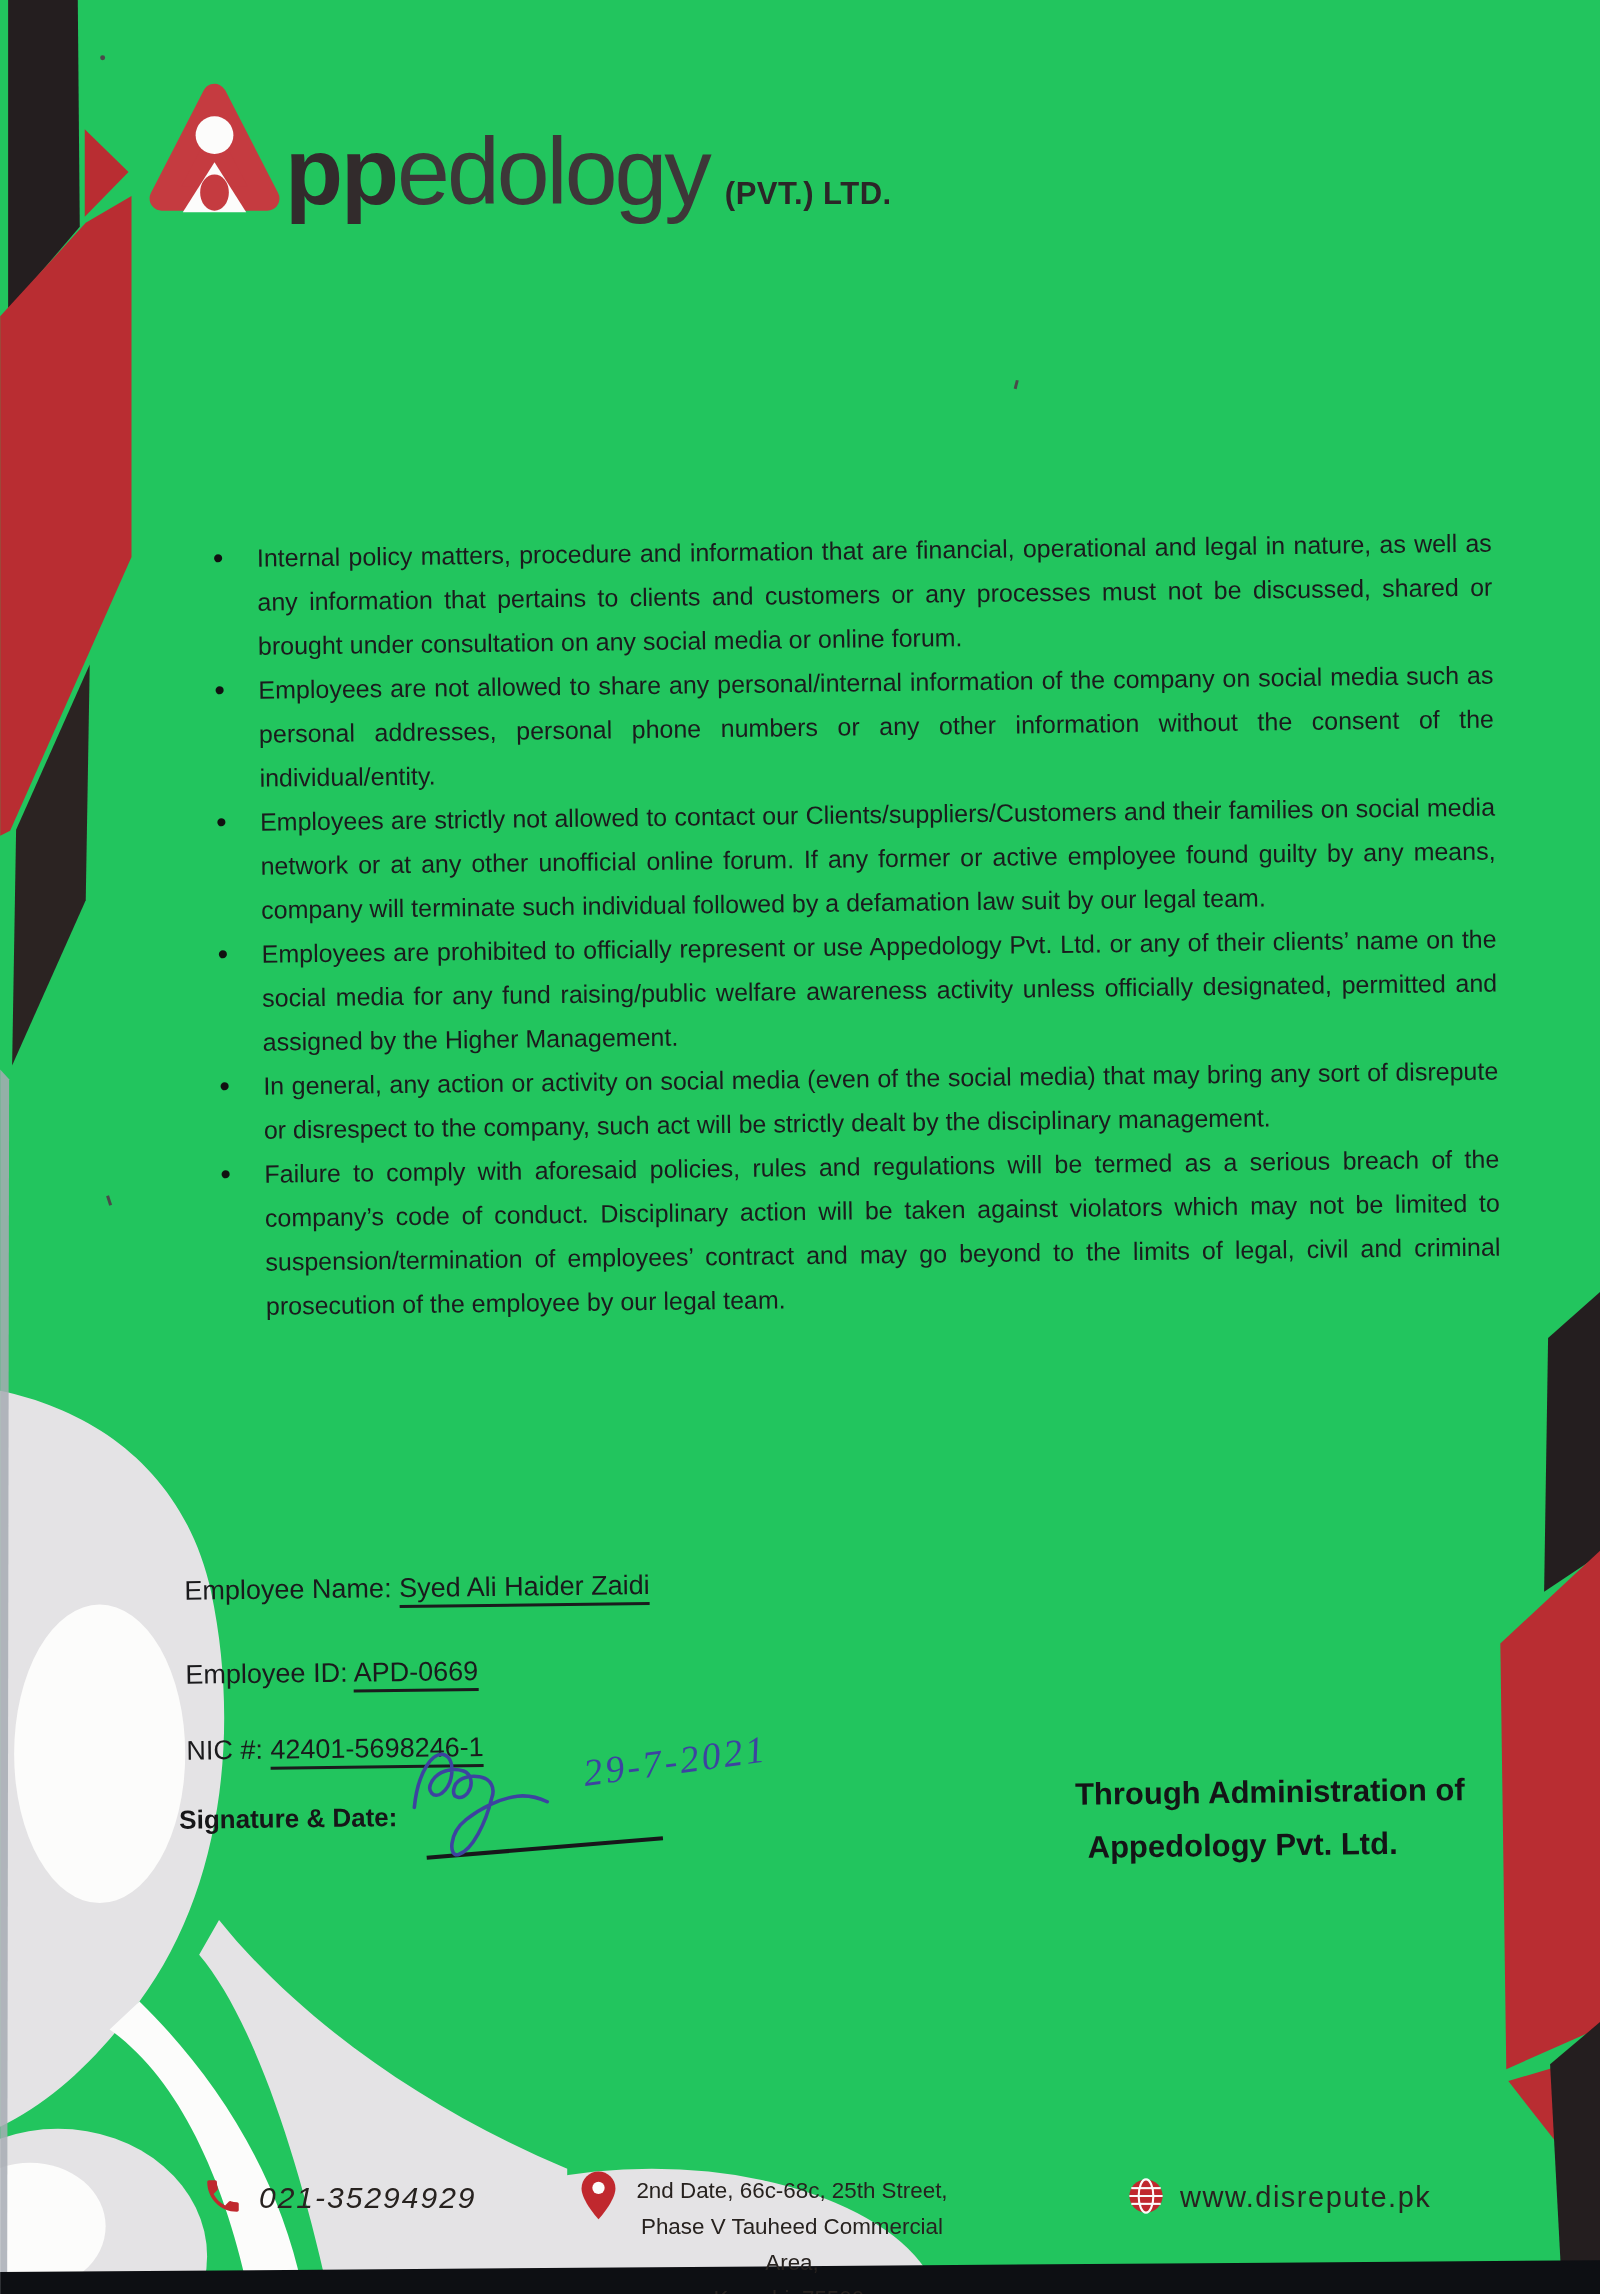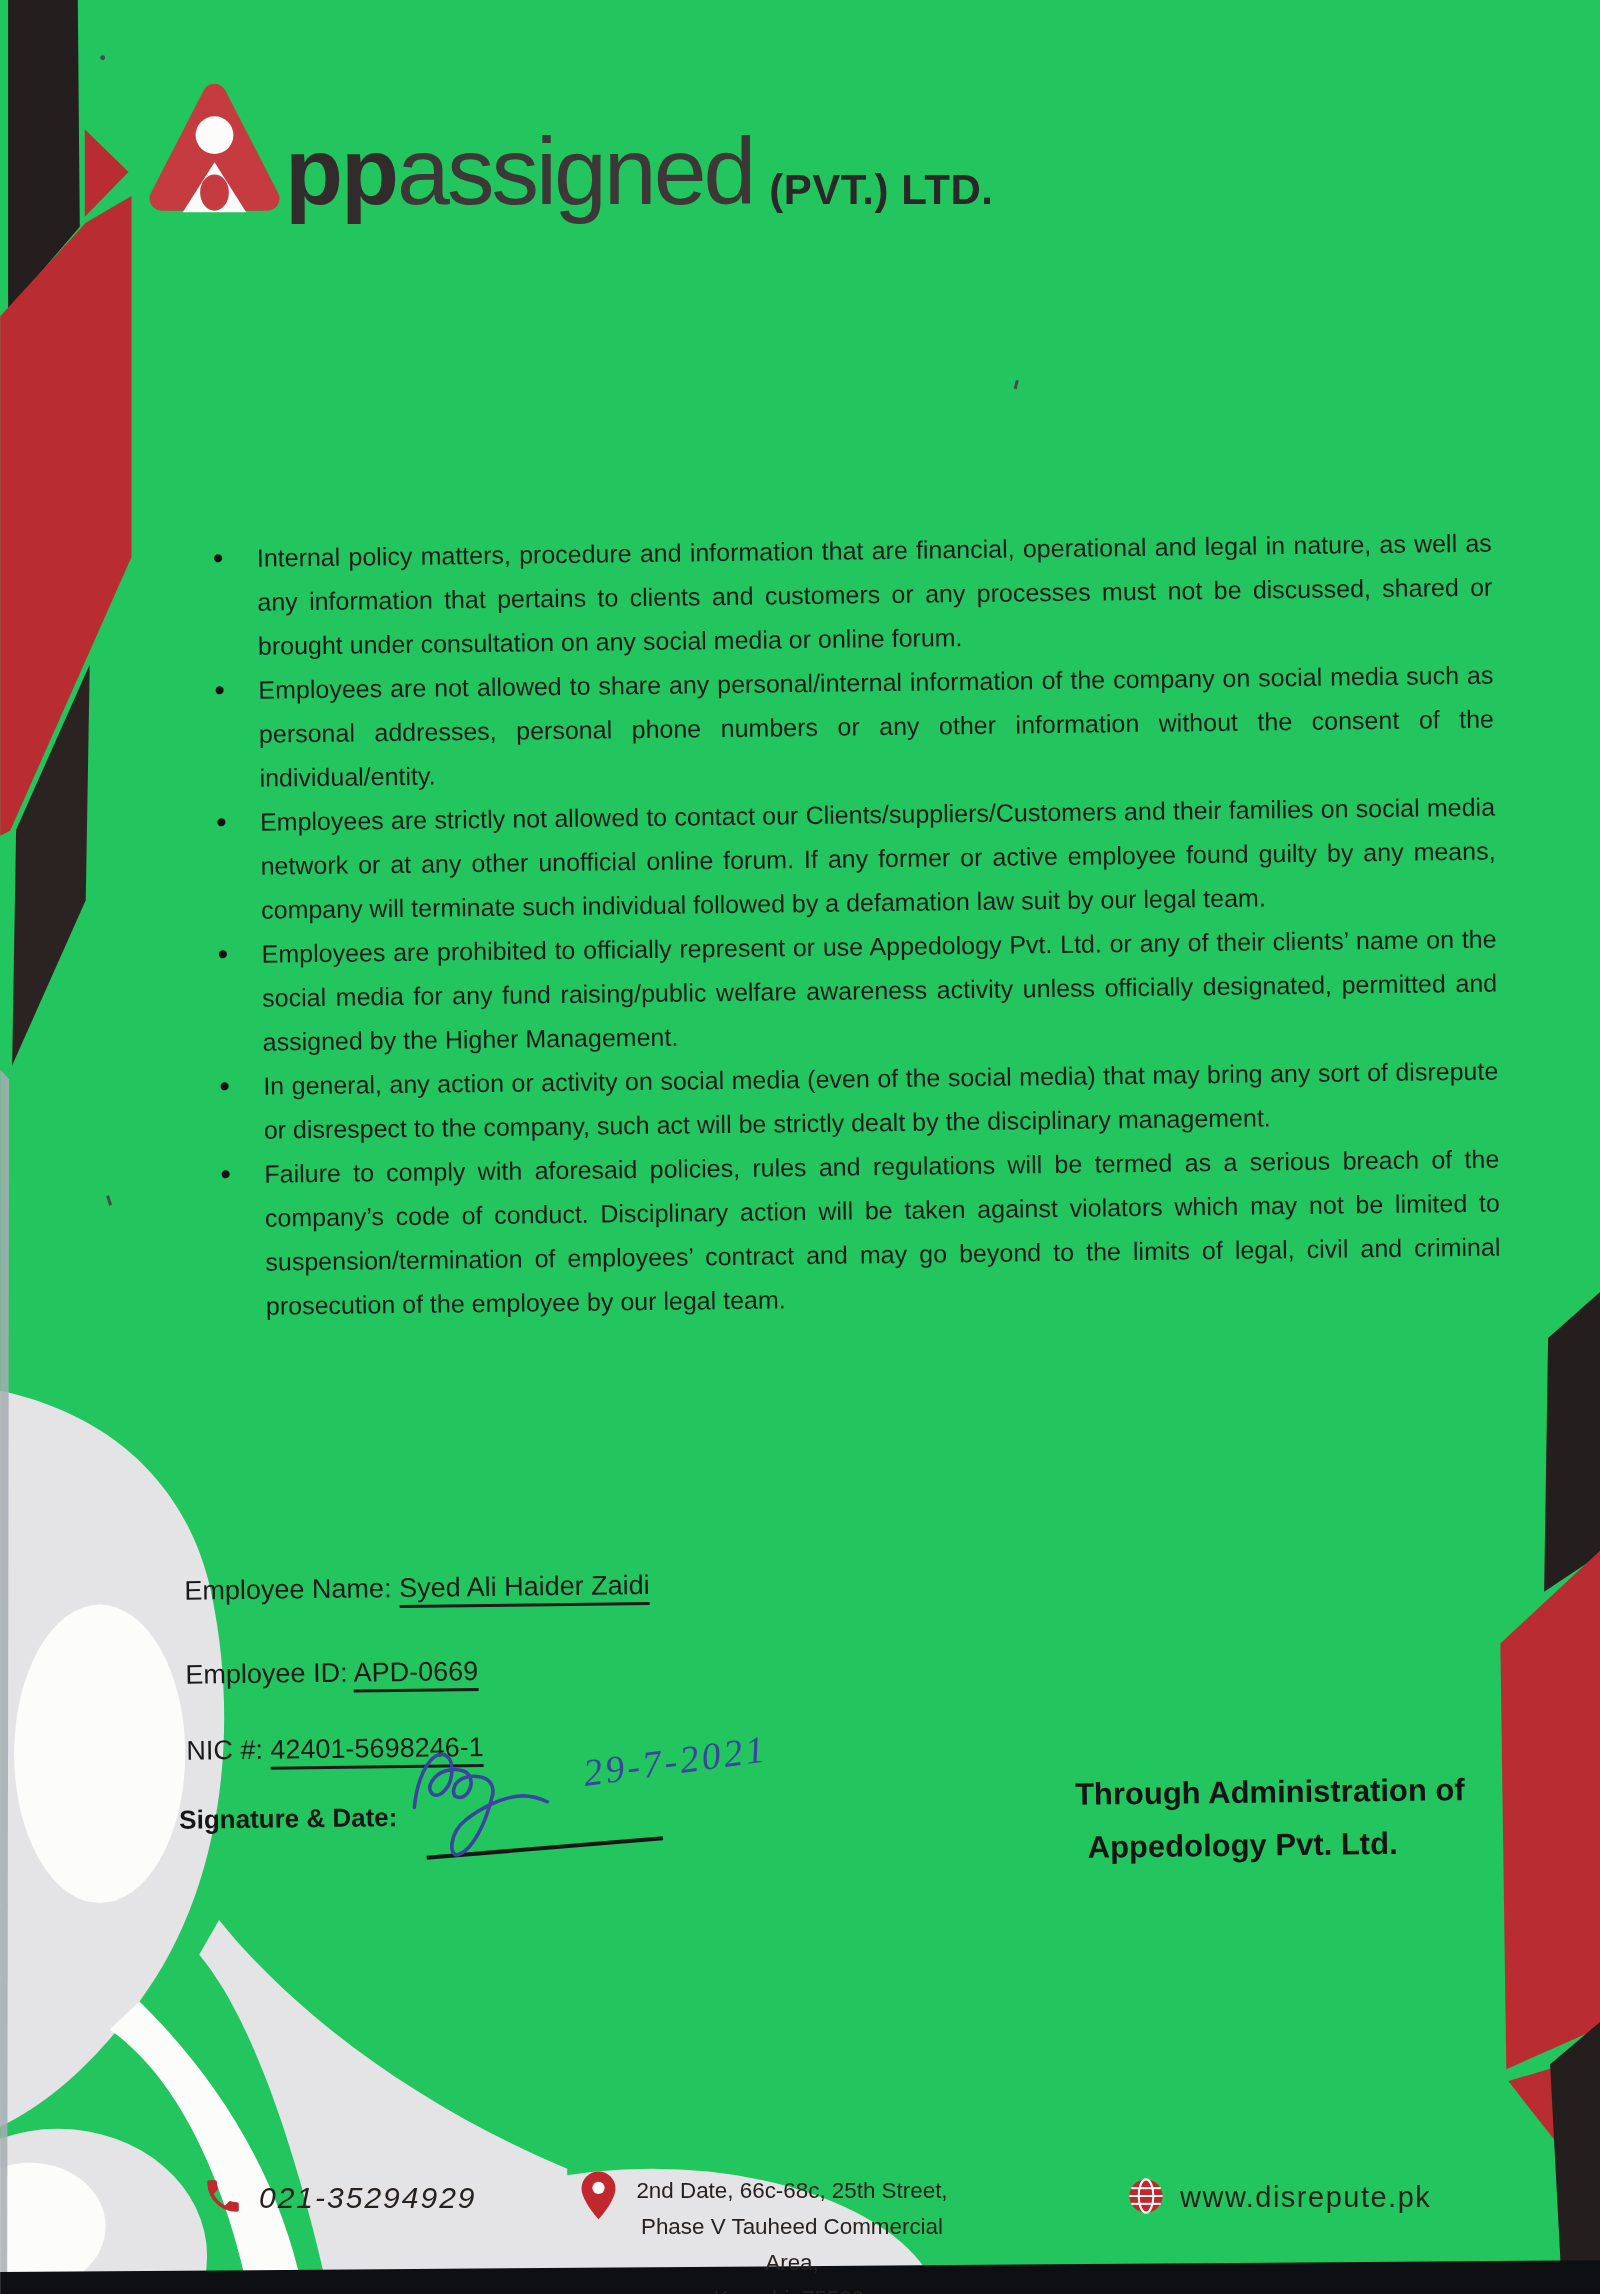--- a/index.html
+++ b/index.html
@@ -9,21 +9,21 @@
     font-family:"Liberation Sans",sans-serif;color:#1c1c1e;
   }
   .decor{position:absolute;left:0;top:0;width:1601px;height:2294px;pointer-events:none;}
 
   
   .logo{position:absolute;left:0;top:0;width:995px;height:259px;}
   .logo-a{position:absolute;left:139px;top:80px;width:151px;height:145px;}
   .wordmark{position:absolute;left:285px;top:117px;display:flex;align-items:baseline;white-space:nowrap;}
   .wm-bold{font-size:95px;font-weight:700;letter-spacing:-2px;color:#322b2c;}
   .wm-light{font-size:95px;font-weight:400;letter-spacing:-3px;color:#3d3738;}
-  .wm-suffix{font-size:42px;font-weight:700;letter-spacing:0.5px;color:#2b2627;margin-left:16px;}
+  .wm-suffix{font-size:31px;font-weight:700;letter-spacing:0.5px;color:#2b2627;margin-left:16px;}
 
   
   .doc-body{position:absolute;left:0;top:0;width:1601px;height:2294px;
     transform:rotate(-0.7deg);transform-origin:318px 1144px;}
 
   ul.policy{position:absolute;left:204px;top:535px;width:1295px;margin:0;padding:0;list-style:none;}
   ul.policy li{
     position:relative;padding-left:60px;margin:0;
     font-size:25px;line-height:44px;text-align:justify;color:#1b1b1d;
   }
@@ -102,21 +102,21 @@
 
   <div class="logo">
     <svg class="logo-a" viewBox="0 0 100 95" xmlns="http://www.w3.org/2000/svg">
       <path d="M50,10 L85,78 L15,78 Z" fill="#c53b40" stroke="#c53b40" stroke-width="16" stroke-linejoin="round"></path>
       <circle cx="50" cy="36" r="12.5" fill="#fcfcfb"></circle>
       <path d="M50,54 L29,87 L71,87 Z" fill="#fcfcfb"></path>
       <ellipse cx="50" cy="74" rx="9.5" ry="12" fill="#c53b40"></ellipse>
     </svg>
     <div class="wordmark">
       <span class="wm-bold">pp</span>
-        <span class="wm-light">assigned</span>
+        <span class="wm-light">edology</span>
       <span class="wm-suffix">(PVT.) LTD.</span>
     </div>
   </div>
 
   <div class="doc-body">
 
     <ul class="policy">
       <li>Internal policy matters, procedure and information that are financial, operational and legal in nature, as well as any information that pertains to clients and customers or any processes must not be discussed, shared or brought under consultation on any social media or online forum.</li>
       <li>Employees are not allowed to share any personal/internal information of the company on social media such as personal addresses, personal phone numbers or any other information without the consent of the individual/entity.</li>
       <li>Employees are strictly not allowed to contact our Clients/suppliers/Customers and their families on social media network or at any other unofficial online forum. If any former or active employee found guilty by any means, company will terminate such individual followed by a defamation law suit by our legal team.</li>

